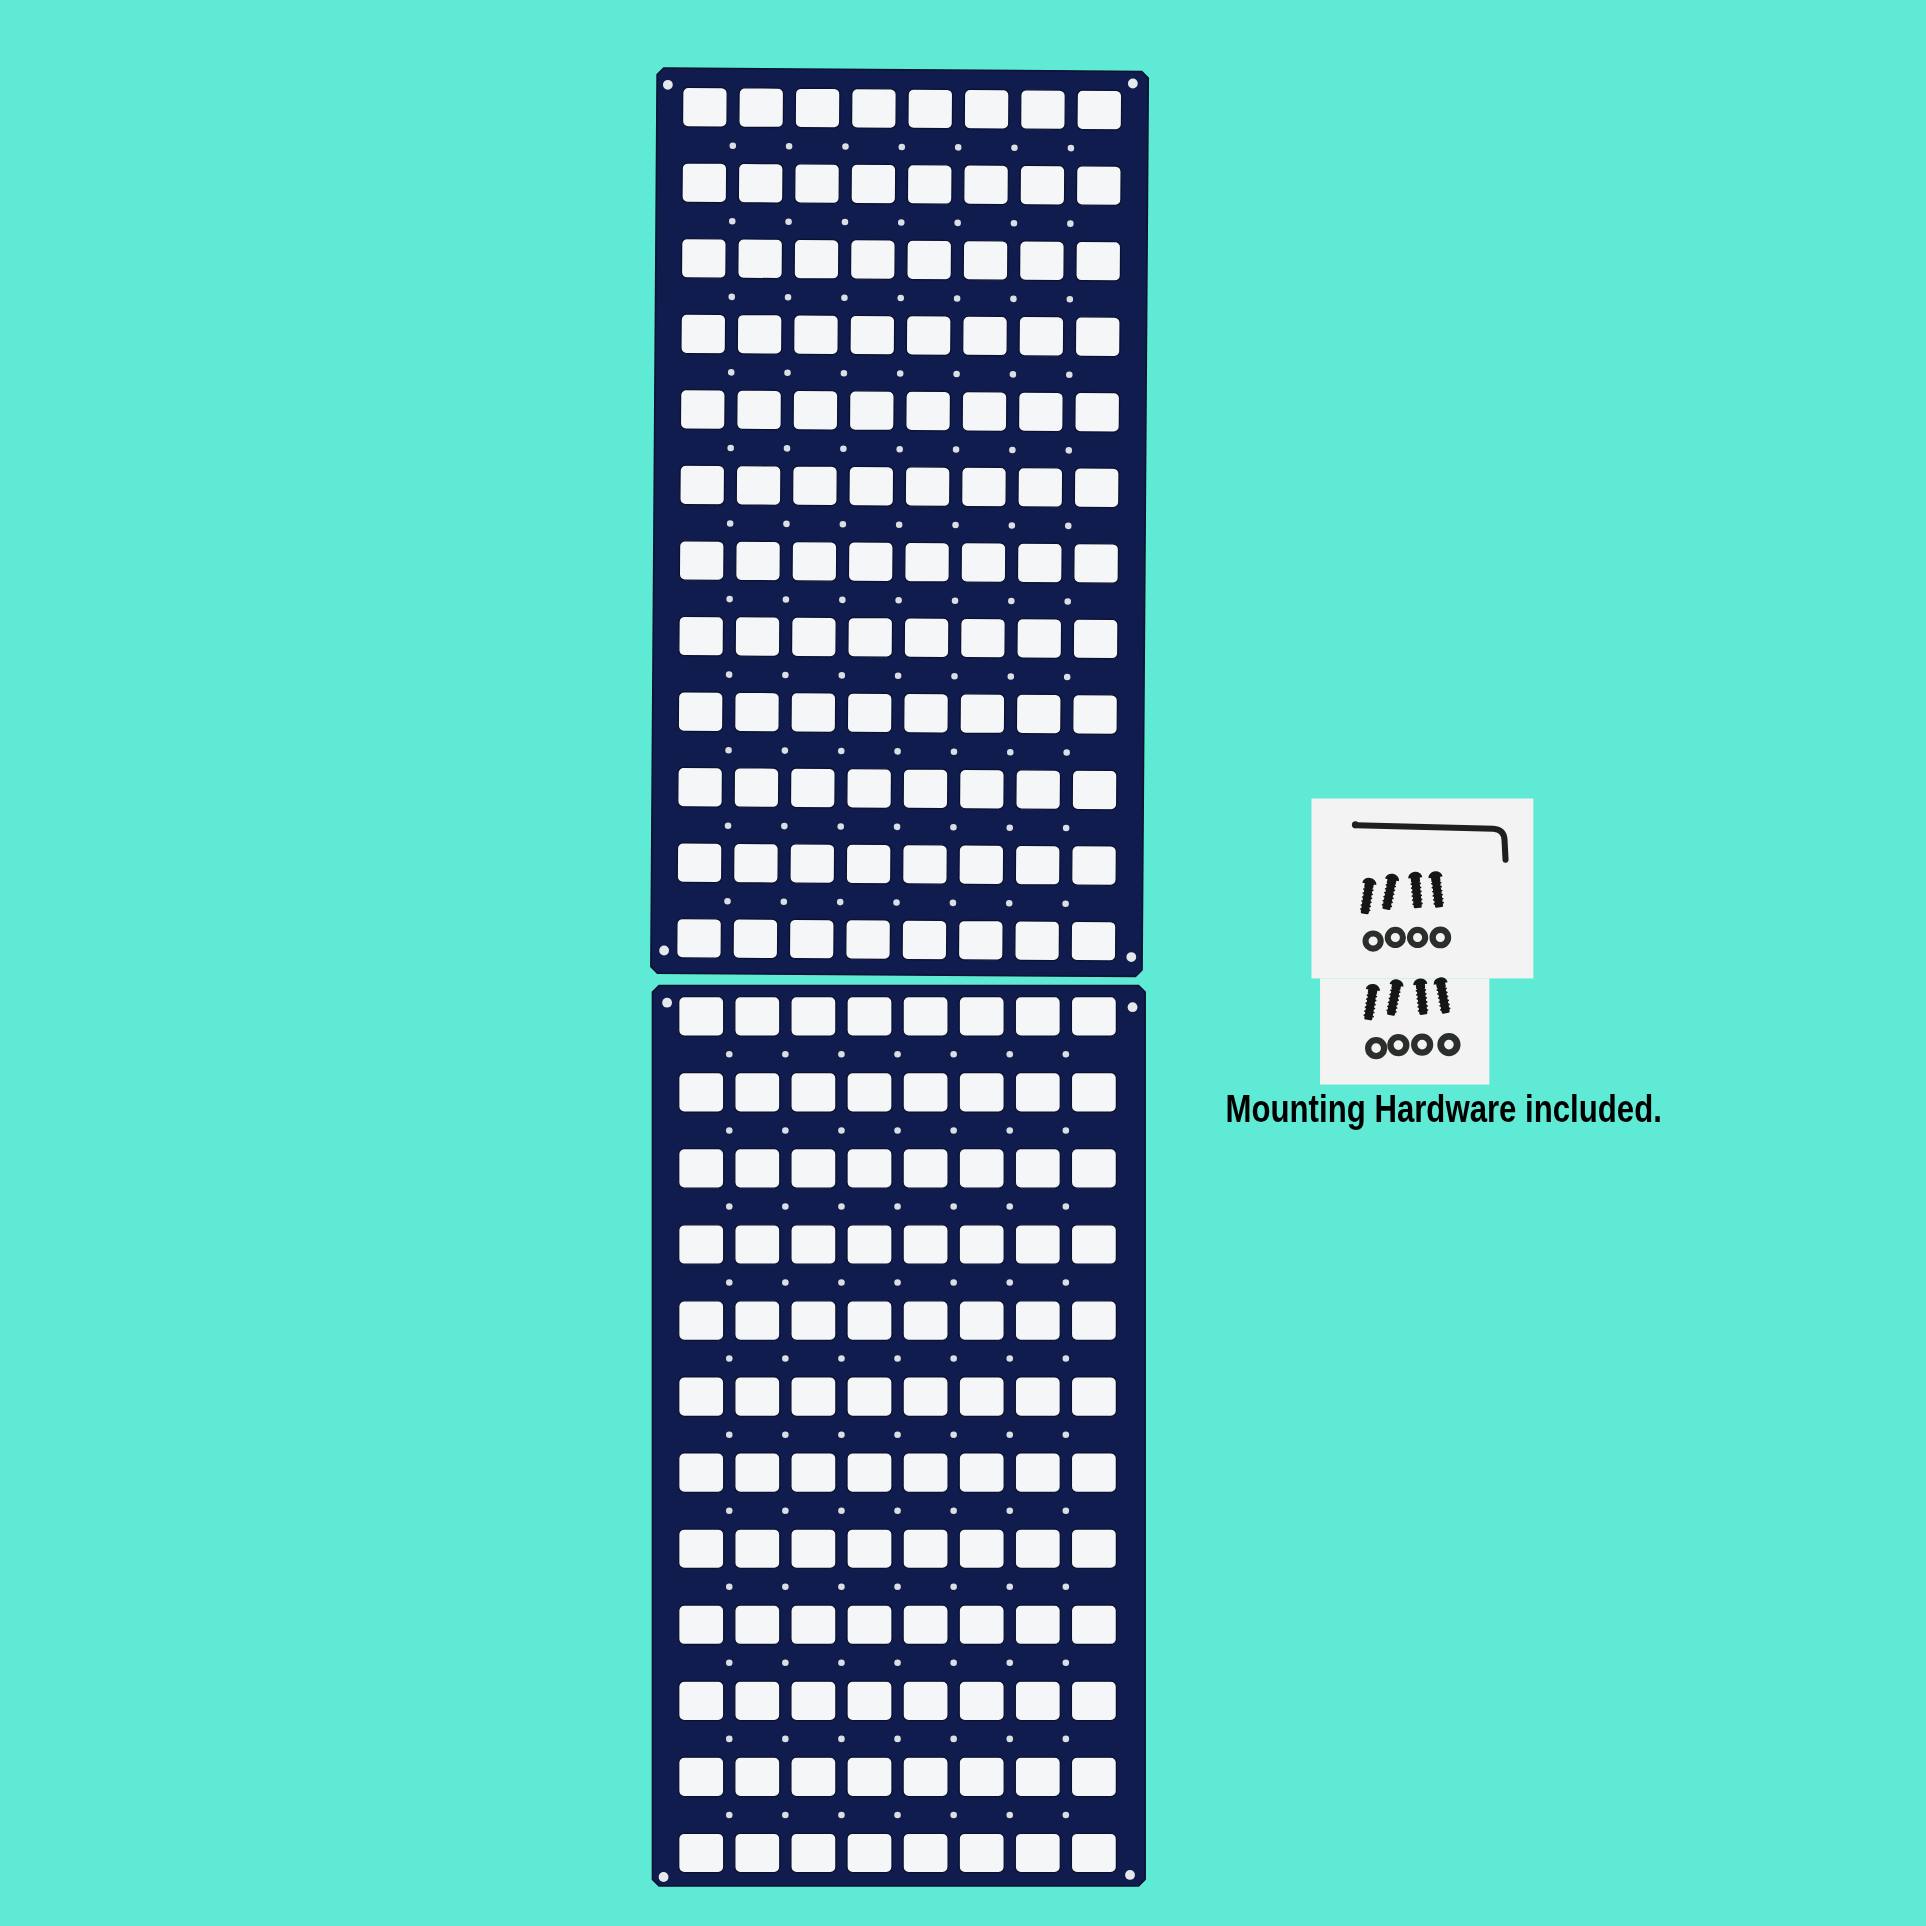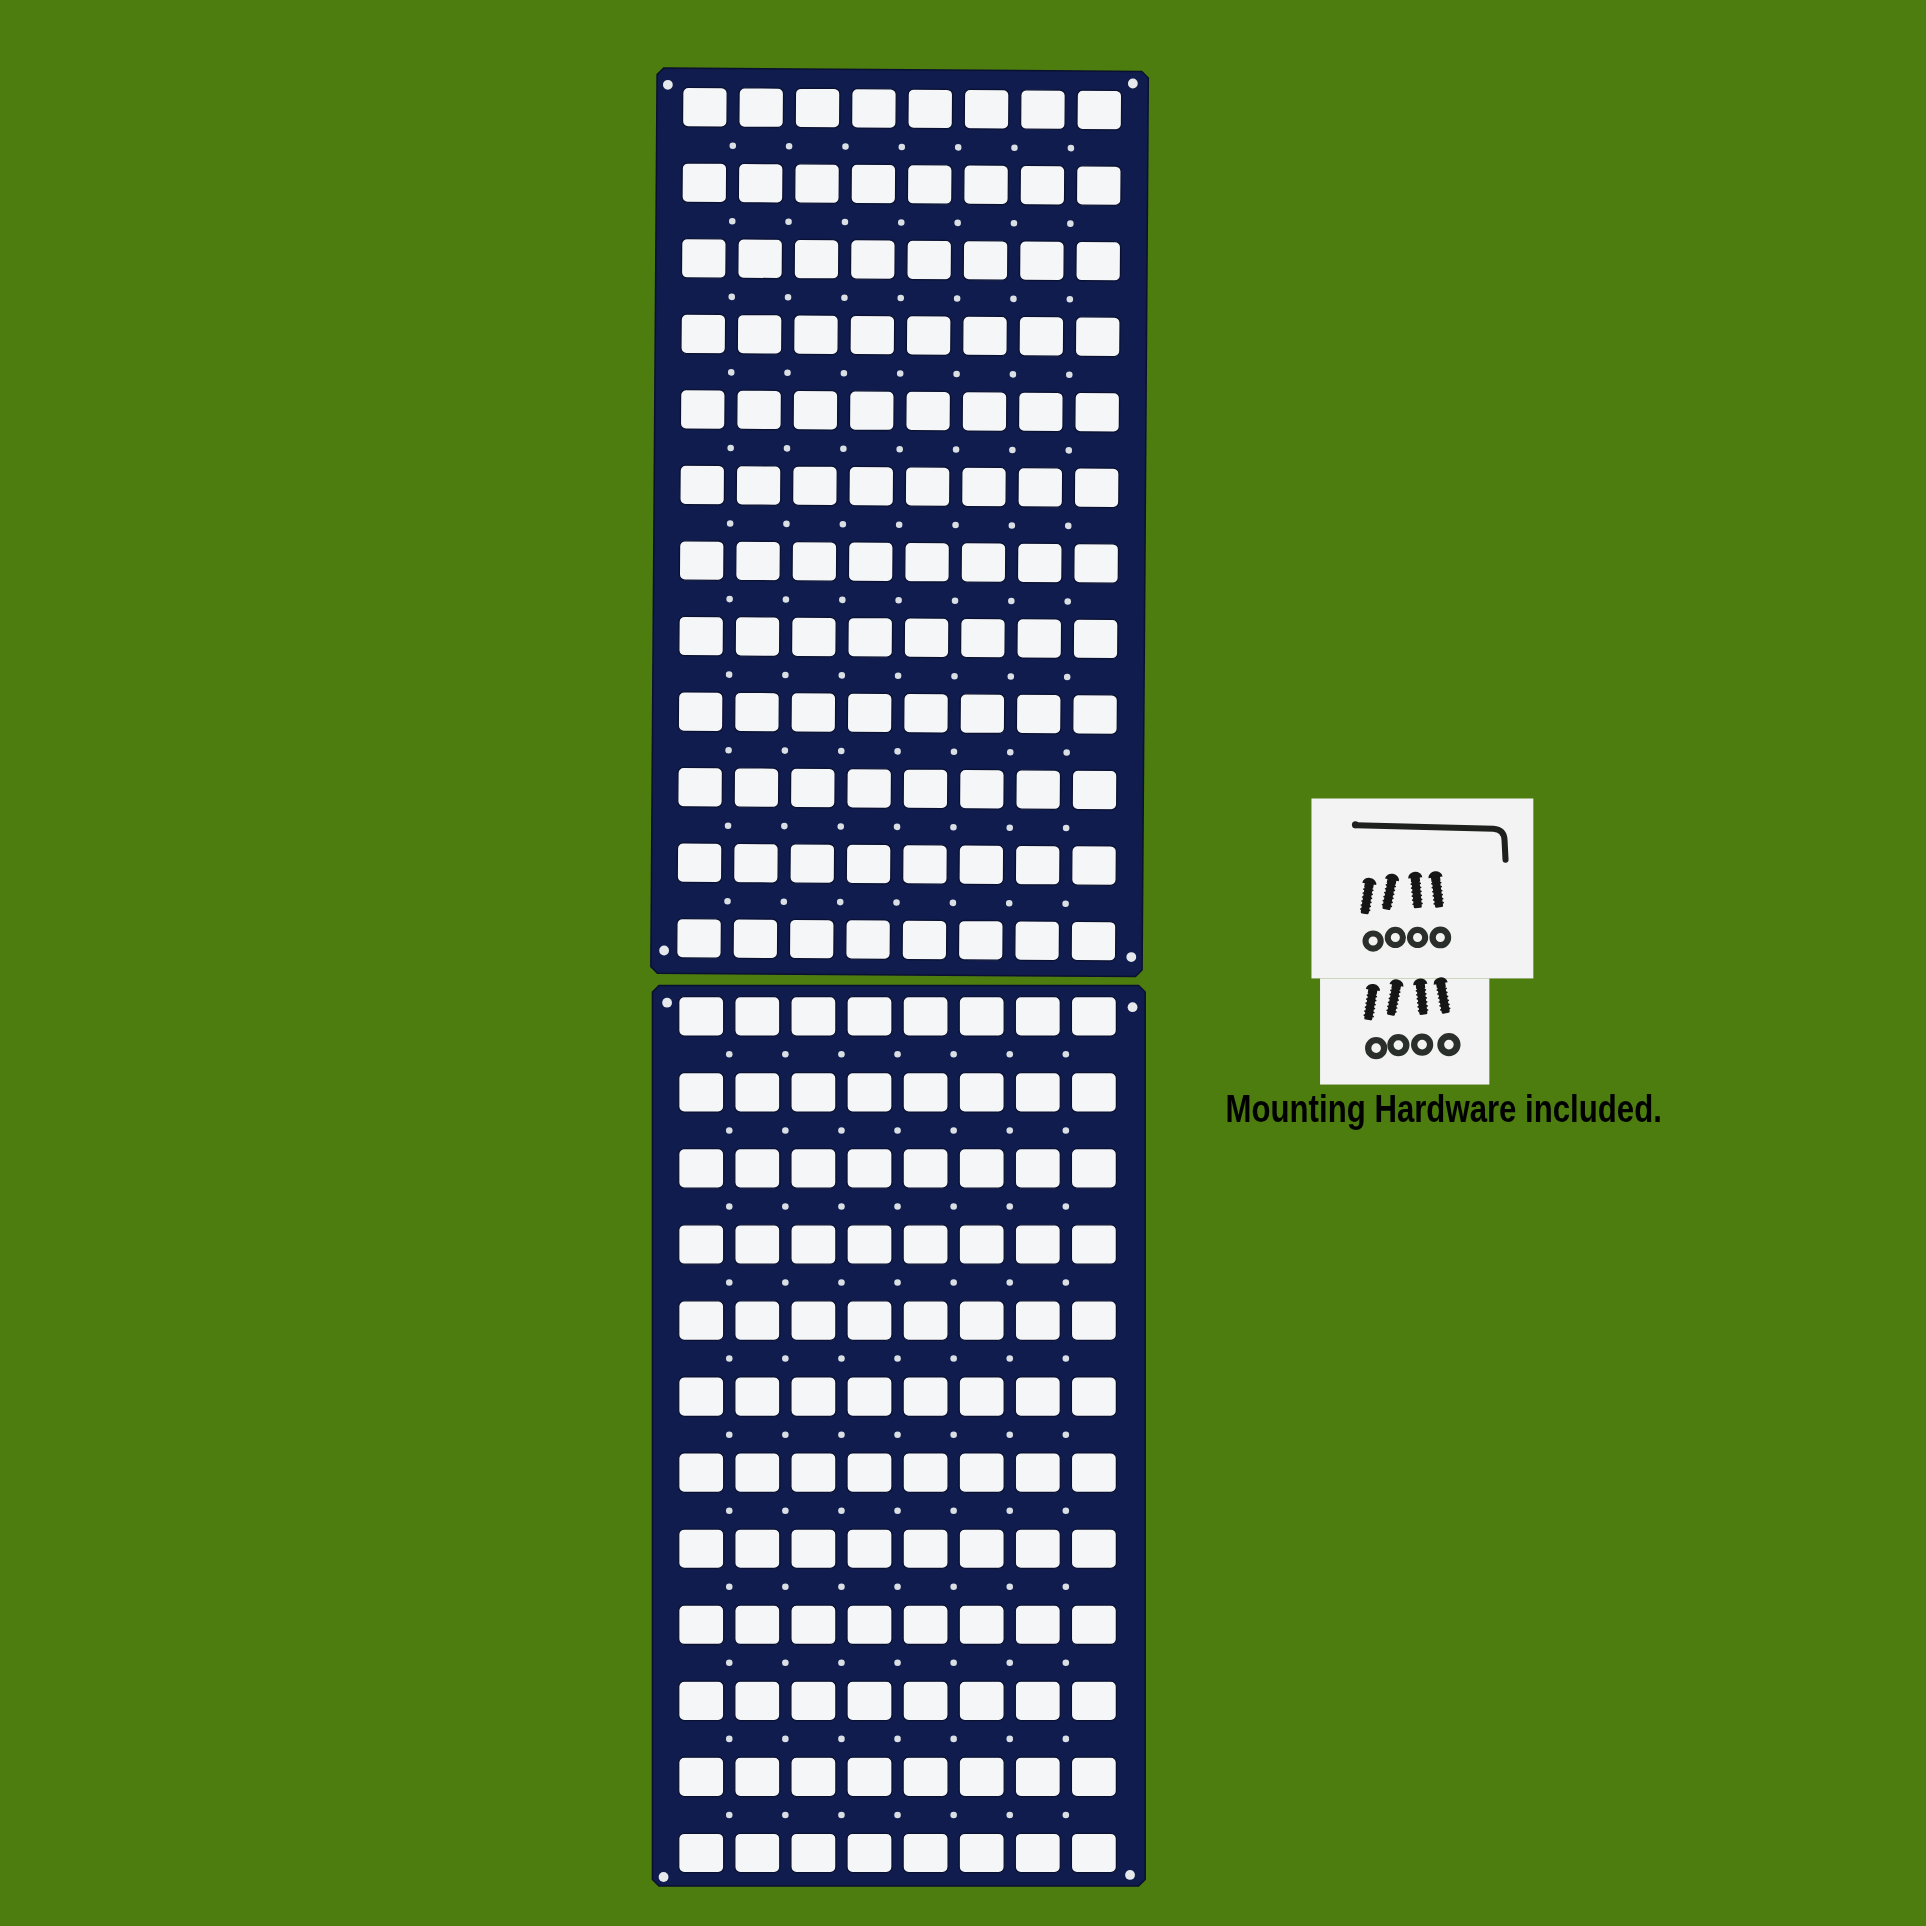--- a/index.html
+++ b/index.html
@@ -1,16 +1,16 @@
 <!DOCTYPE html>
 <html style="font-size:8px"><head>
 <meta charset="utf-8">
 <style>
   html, body { margin: 0; padding: 0; background: #ffffff; }
-  #stage { position: relative; width: 1926px; height: 1926px; background: #4d7c0f; }
+  #stage { position: relative; width: 1926px; height: 1926px; background: #5eead4; }
   svg { display: block; }
 </style>
 </head>
 <body>
 <div id="stage">
 <svg width="1926" height="1926" viewBox="0 0 3811 3811" xmlns="http://www.w3.org/2000/svg">
 <g transform="rotate(0.4 1781 1033.5)">
 
 <path d="M1307,138 L2253,138 L2266,151 L2266,1916 L2253,1929 L1307,1929 L1294,1916 L1294,151 Z" fill="#0f1c4d" stroke="#0a1130" stroke-width="3"></path>
 

